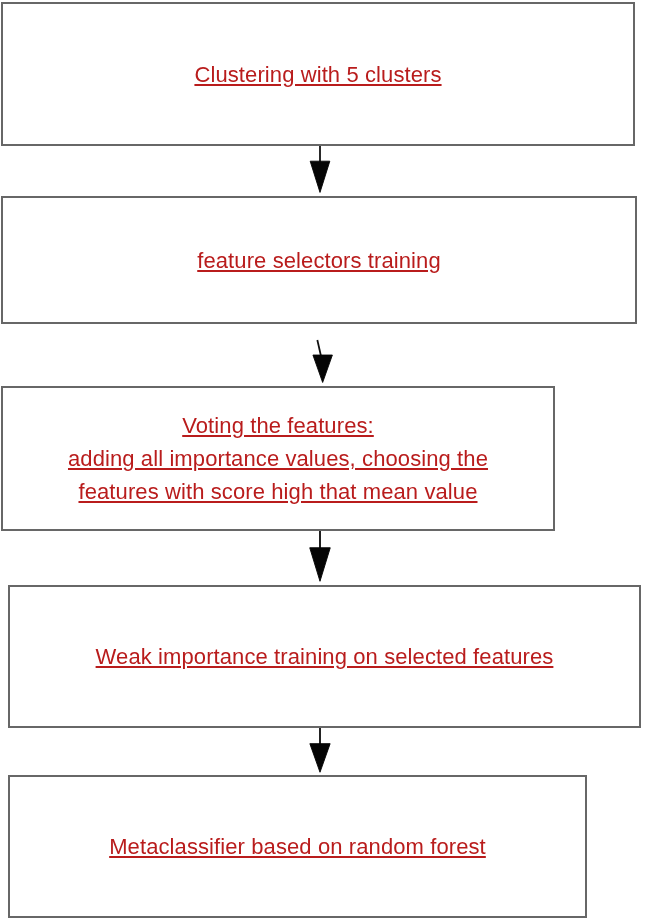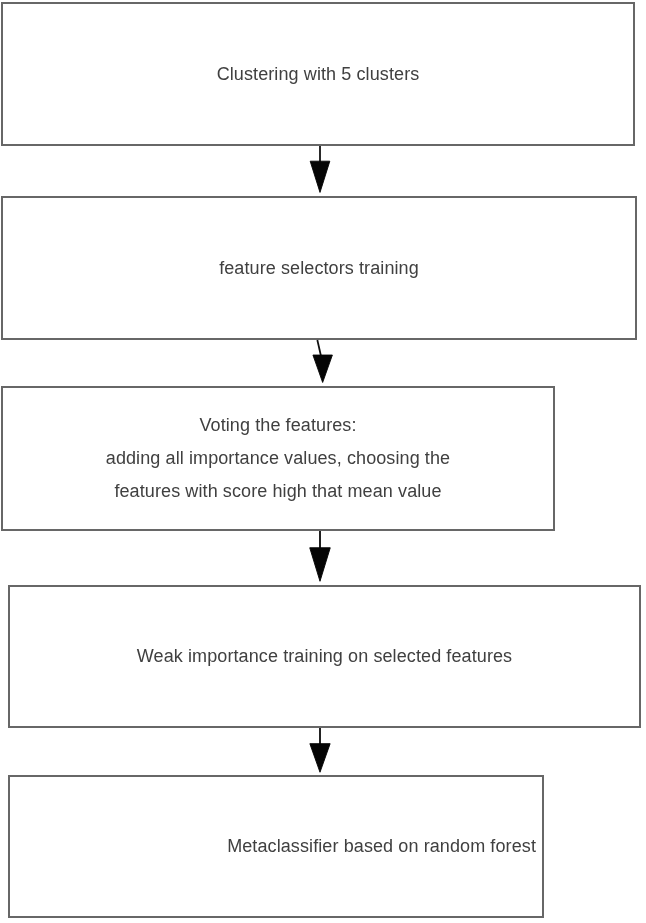--- a/index.html
+++ b/index.html
@@ -23,26 +23,27 @@
     box-sizing: border-box;
     background: #ffffff;
     border: 2px solid #676767;
     display: flex;
     align-items: center;
     justify-content: center;
     text-align: center;
   }
   .node-label {
     font-family: "Liberation Sans", sans-serif;
-    font-size: 18px;
+    font-size: 22px;
     line-height: 33px;
-    color: #404040;
+    color: #b91c1c;
     letter-spacing: 0.1px;
     white-space: pre-line;
     padding: 0 6px;
+    text-decoration: underline;
   }
   .edge {
     position: absolute;
     overflow: visible;
   }
   .edge svg {
     display: block;
     overflow: visible;
   }
   .edge-line {
@@ -65,21 +66,21 @@
     <div class="node-label">Clustering with 5 clusters</div>
   </div>
 
   <div class="edge" id="edge-0" style="left: 300px; top: 146px;">
     <svg width="40" height="50" viewBox="0 0 40 56" aria-hidden="true">
       <line class="edge-line" x1="20" y1="0" x2="20" y2="22"></line>
       <polygon class="edge-head" points="9,17 31,17 20,52"></polygon>
     </svg>
   </div>
 
-  <div class="node" id="node-1" style="left: 1px; top: 196px; width: 636px; height: 144px; border-color: rgb(103, 103, 103); background: rgb(255, 255, 255);">
+  <div class="node" id="node-1" style="left: 1px; top: 196px; width: 636px; height: 128px; border-color: rgb(103, 103, 103); background: rgb(255, 255, 255);">
     <div class="node-label">feature selectors training</div>
   </div>
 
   <div class="edge" id="edge-1" style="left: 300px; top: 340px;">
     <svg width="40" height="46" viewBox="0 0 40 52" aria-hidden="true">
       <line class="edge-line" x1="17" y1="0" x2="22" y2="22"></line>
       <polygon class="edge-head" points="12,17 34,17 23,48"></polygon>
     </svg>
   </div>
 
@@ -100,17 +101,17 @@
     <div class="node-label">Weak importance training on selected features</div>
   </div>
 
   <div class="edge" id="edge-3" style="left: 300px; top: 728px;">
     <svg width="40" height="47" viewBox="0 0 40 51" aria-hidden="true">
       <line class="edge-line" x1="20" y1="0" x2="20" y2="22"></line>
       <polygon class="edge-head" points="9,17 31,17 20,48"></polygon>
     </svg>
   </div>
 
-  <div class="node" id="node-4" style="left: 8px; top: 775px; width: 536px; height: 143px; border-color: rgb(103, 103, 103); background: rgb(255, 255, 255); justify-content: flex-end;">
+  <div class="node" id="node-4" style="left: 8px; top: 775px; width: 579px; height: 143px; border-color: rgb(103, 103, 103); background: rgb(255, 255, 255);">
     <div class="node-label">Metaclassifier based on random forest</div>
   </div>
 
 </div>
 
 </body></html>

